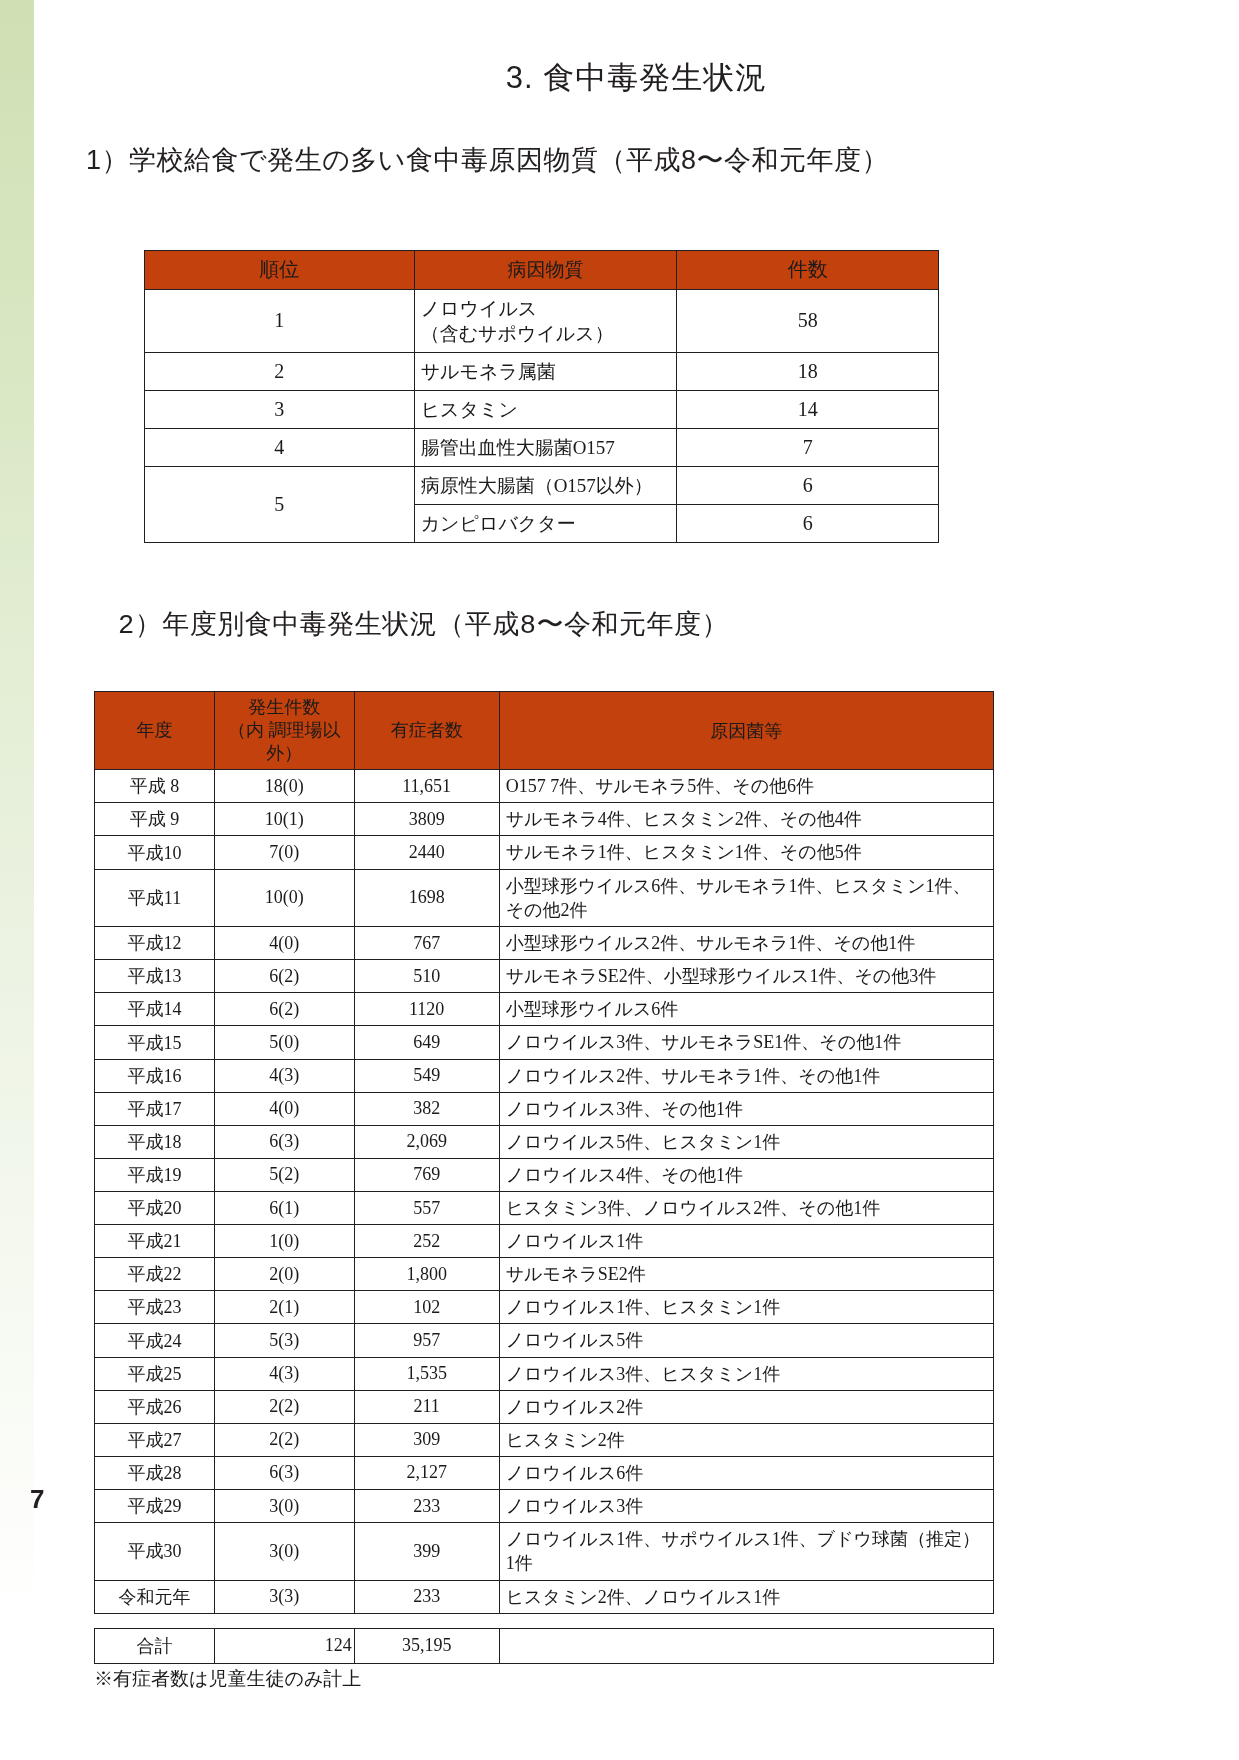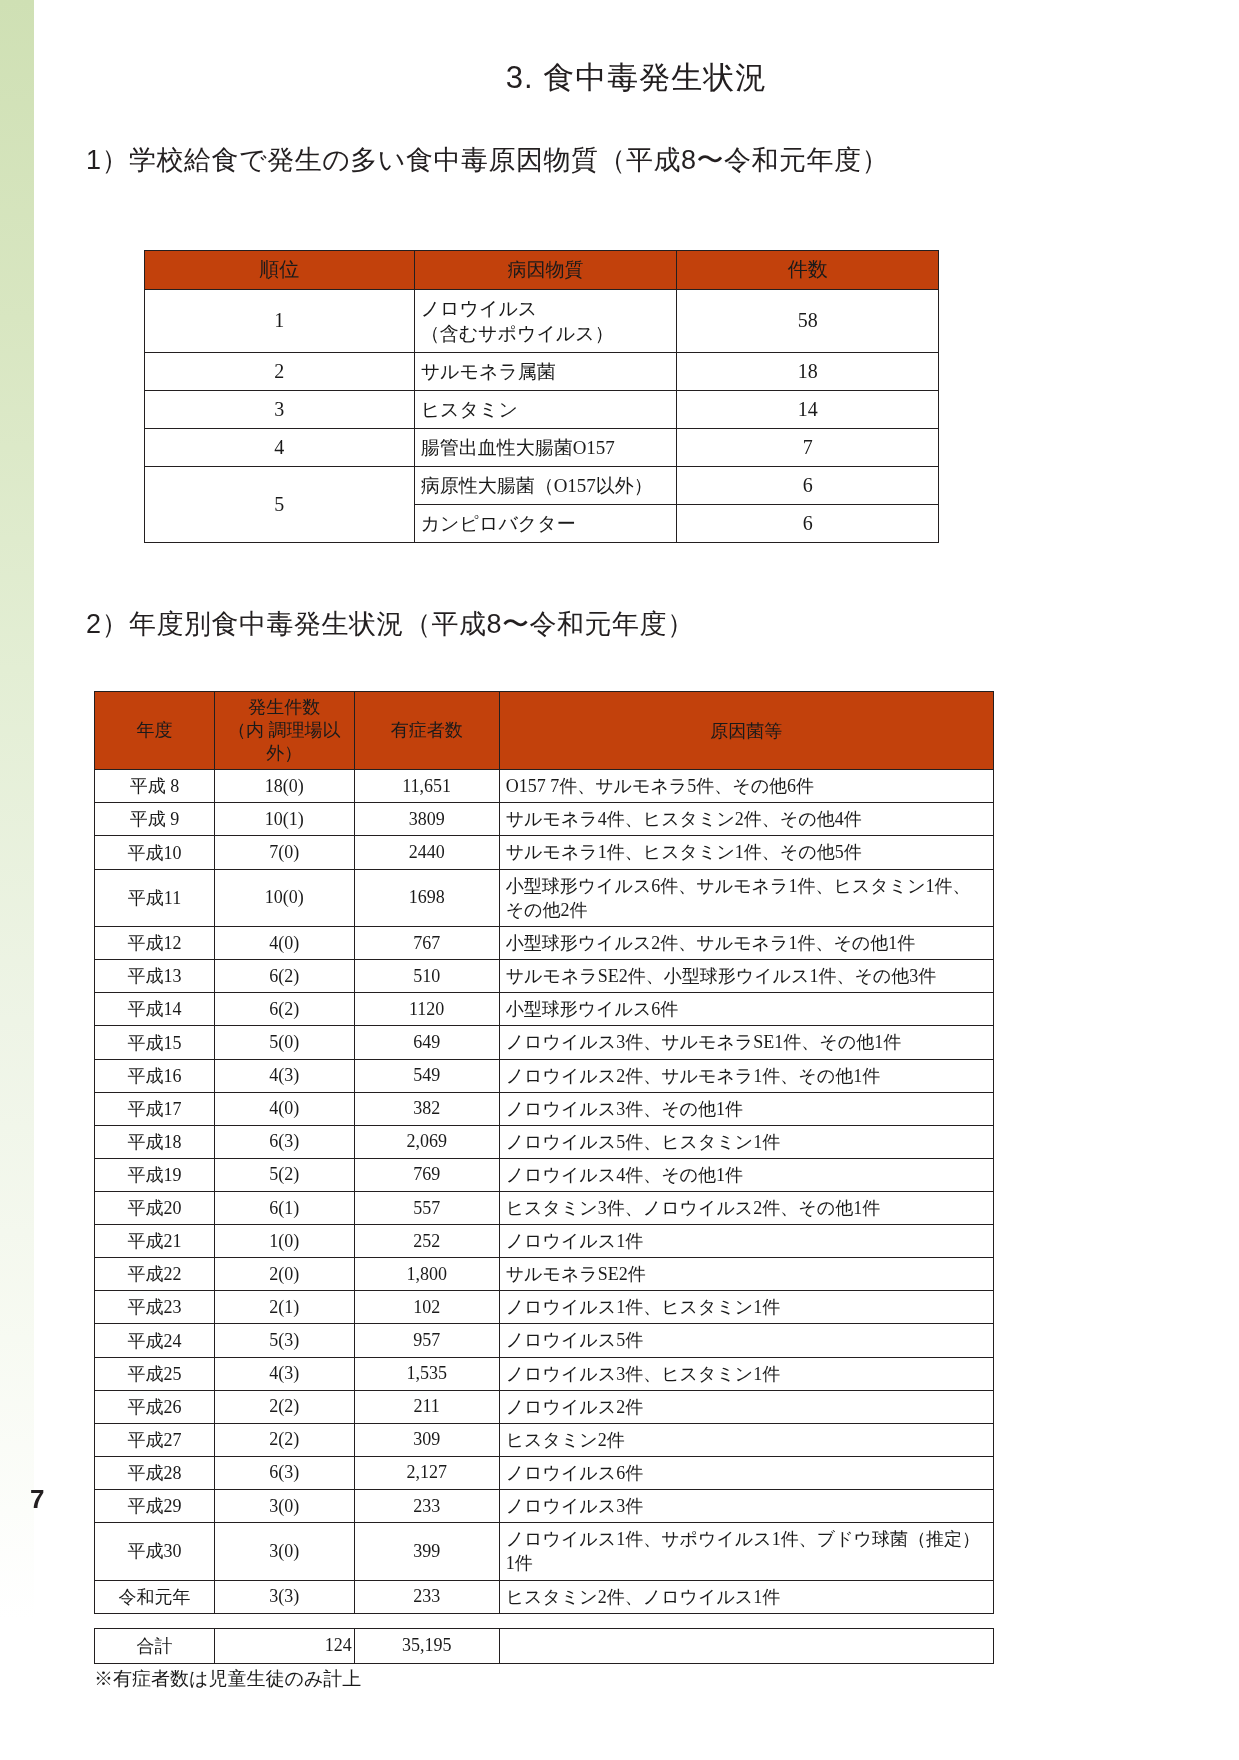--- a/index.html
+++ b/index.html
@@ -46,21 +46,21 @@
   }
   .sec-heading {
     font-family: "Liberation Sans", "DejaVu Sans", sans-serif;
     font-size: 27px;
     font-weight: 400;
     letter-spacing: 0.5px;
     color: #231f20;
     margin: 0;
   }
   #heading-1 { padding-left: 52px; padding-top: 43px; }
-  #heading-2 { padding-left: 52px; padding-top: 63px; }
+  #heading-2 { padding-left: 84px; padding-top: 63px; font-family: Liberation Mono, monospace; }
 
   
   table {
     border-collapse: collapse;
     font-family: "Liberation Serif", "DejaVu Serif", serif;
     background: #fff;
   }
   table td, table th {
     border: 1.6px solid #231f20;
     font-weight: 400;

